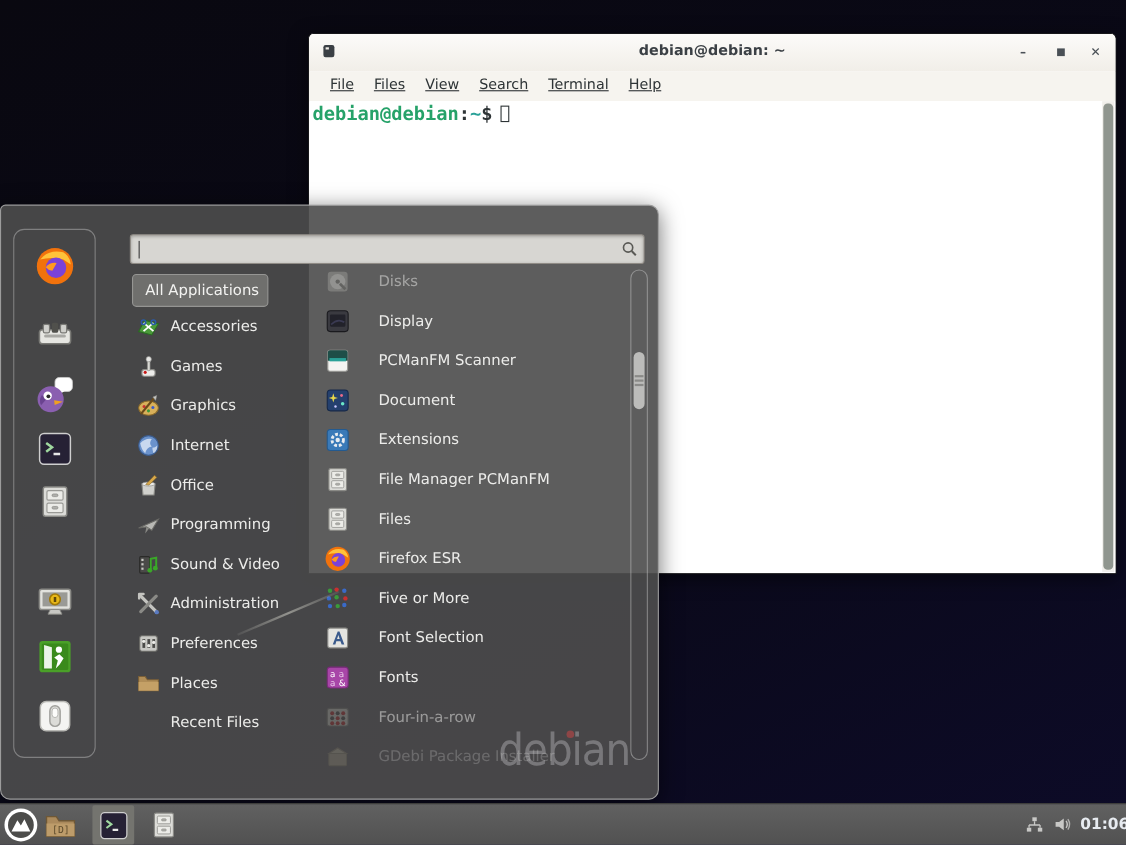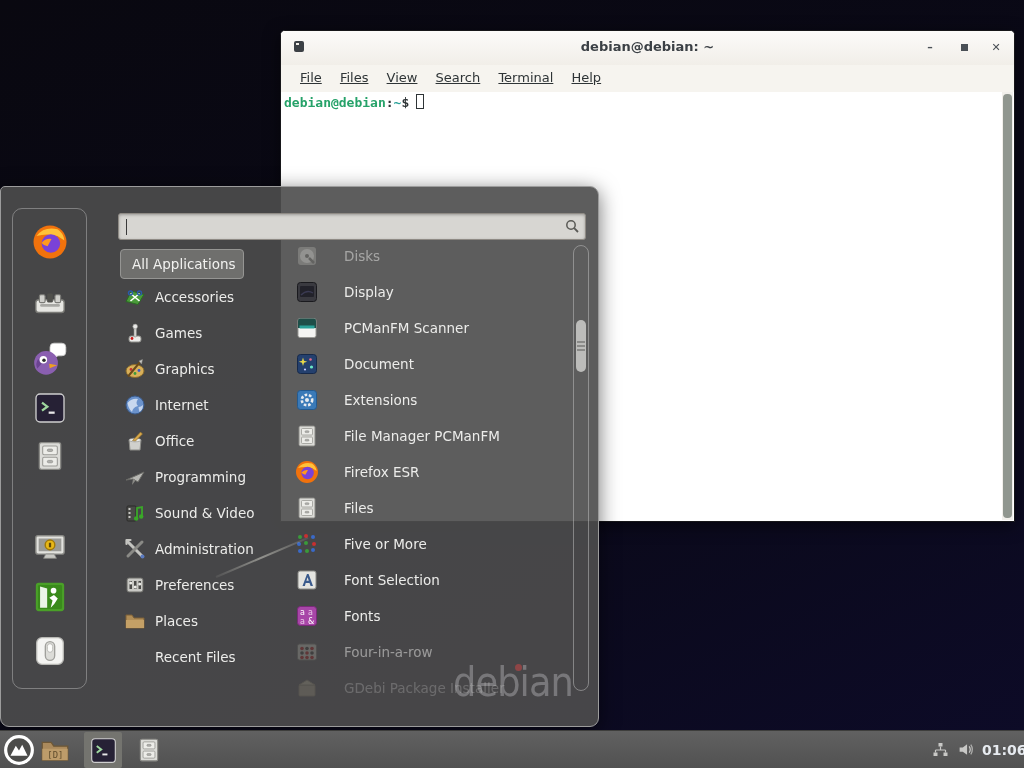--- a/index.html
+++ b/index.html
@@ -39,21 +39,21 @@
     position:absolute; left:0; top:34px; right:0; height:27px;
     background:#f6f4ef; font-size:13px; color:#2e3436; padding-left:12px;
   }
   .t-menuitem { display:inline-block; padding:5px 7px 0 7px;text-decoration:underline; }
   .t-body { position:absolute; left:0; top:61px; right:0; bottom:0; background:#ffffff; }
   .t-scroll { position:absolute; right:1px; top:0; bottom:1px; width:11px; background:#f1efeb; }
   .t-thumb { position:absolute; left:1px; right:1px; top:2px; bottom:2px; background:#90968f; border-radius:4px; }
   .t-prompt {
     position:absolute; left:3px; top:2px;
     font-family:"DejaVu Sans Mono","Liberation Mono",monospace;
-    font-size:13px; font-weight:bold; white-space:pre;
+    font-size:17px; font-weight:bold; white-space:pre;
   }
   .p-green { color:#26a269; }
   .p-dark  { color:#2e3436; }
   .p-teal  { color:#2aa198; }
   .t-cursor { display:inline-block; width:8px; height:15px; border:1px solid #2e3436;
               vertical-align:-2px; margin-left:7px; }
 
   
   #menu {
     position:absolute; left:0; top:186px; width:599px; height:541px;
@@ -439,39 +439,39 @@
           <rect x="6.5" y="13" width="11" height="6.5" rx="1" fill="#ecece8" stroke="#9a9a96" stroke-width=".8"></rect>
           <rect x="10" y="6.8" width="4" height="1.8" rx=".9" fill="#b0b0ac" stroke="#8a8a86" stroke-width=".5"></rect>
           <rect x="10" y="15.3" width="4" height="1.8" rx=".9" fill="#b0b0ac" stroke="#8a8a86" stroke-width=".5"></rect>
         </svg>
       </span>
       <span>File Manager PCManFM</span>
     </div>
     <div class="app-row">
       <span class="aicon">
         <svg width="24" height="24" viewBox="0 0 24 24">
-          <circle cx="12" cy="12" r="11" fill="#f1720c"></circle>
-          <path d="M3 8 Q8 1.5 17 3.5 Q21 6 21.6 11 L17 8 Q10 6 3 8Z" fill="#ffc23a"></path>
-          <circle cx="12.6" cy="13" r="6.2" fill="#7a42d8"></circle>
-          <path d="M6.4 12.6 Q9 9.4 13 10 L10.4 14.8 Q8 14.6 6.4 12.6Z" fill="#ff9a1f"></path>
-        </svg>
-      </span>
-      <span>Firefox ESR</span>
-    </div>
-    <div class="app-row">
-      <span class="aicon">
-        <svg width="24" height="24" viewBox="0 0 24 24">
           <rect x="4" y="2" width="16" height="20" rx="1.5" fill="#dcdcd8" stroke="#8a8a86"></rect>
           <rect x="6.5" y="4.5" width="11" height="6.5" rx="1" fill="#ecece8" stroke="#9a9a96" stroke-width=".8"></rect>
           <rect x="6.5" y="13" width="11" height="6.5" rx="1" fill="#ecece8" stroke="#9a9a96" stroke-width=".8"></rect>
           <rect x="10" y="6.8" width="4" height="1.8" rx=".9" fill="#b0b0ac" stroke="#8a8a86" stroke-width=".5"></rect>
           <rect x="10" y="15.3" width="4" height="1.8" rx=".9" fill="#b0b0ac" stroke="#8a8a86" stroke-width=".5"></rect>
         </svg>
       </span>
       <span>Files</span>
+    </div>
+    <div class="app-row">
+      <span class="aicon">
+        <svg width="24" height="24" viewBox="0 0 24 24">
+          <circle cx="12" cy="12" r="11" fill="#f1720c"></circle>
+          <path d="M3 8 Q8 1.5 17 3.5 Q21 6 21.6 11 L17 8 Q10 6 3 8Z" fill="#ffc23a"></path>
+          <circle cx="12.6" cy="13" r="6.2" fill="#7a42d8"></circle>
+          <path d="M6.4 12.6 Q9 9.4 13 10 L10.4 14.8 Q8 14.6 6.4 12.6Z" fill="#ff9a1f"></path>
+        </svg>
+      </span>
+      <span>Firefox ESR</span>
     </div>
     <div class="app-row">
       <span class="aicon">
         <svg width="24" height="24" viewBox="0 0 24 24">
           <circle cx="5" cy="5" r="2" fill="#3a9a3a"></circle>
             <circle cx="11" cy="4" r="2" fill="#c83030"></circle>
           <circle cx="18" cy="5" r="2" fill="#3a6ac8"></circle>
             <circle cx="4" cy="12" r="2" fill="#3a6ac8"></circle>
           <circle cx="11" cy="11" r="2" fill="#3a9a3a"></circle>
             <circle cx="19" cy="12" r="2" fill="#c83030"></circle>

